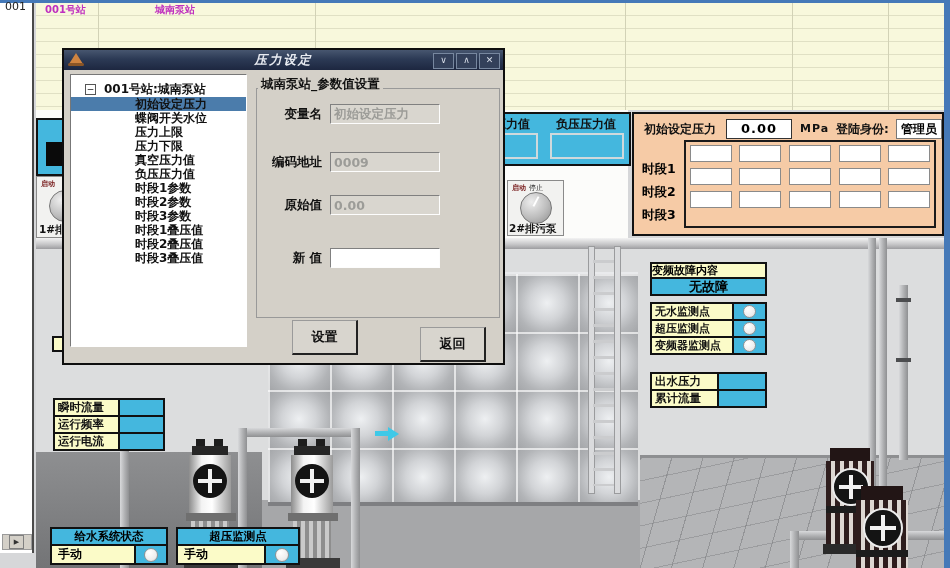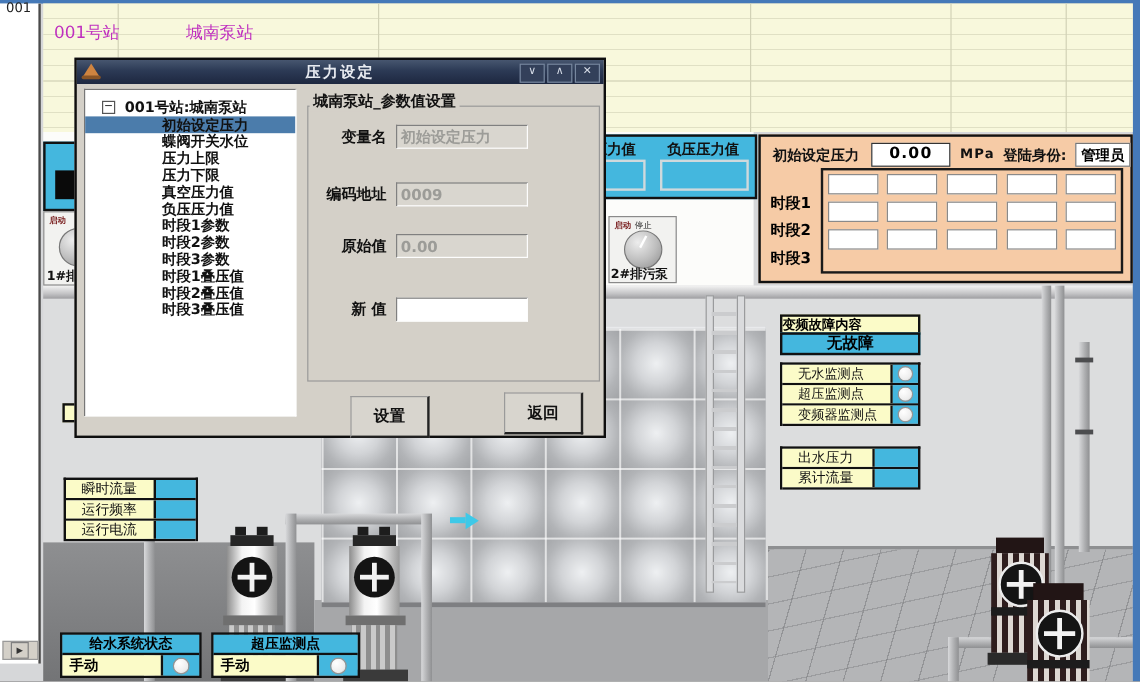--- a/index.html
+++ b/index.html
@@ -5,32 +5,32 @@
   html,body{margin:0;padding:0;background:#888;}
   #app{position:relative;width:950px;height:568px;overflow:hidden;
        font-family:"DejaVu Sans","Liberation Sans",sans-serif;
        background:#d6d7d9;-webkit-font-smoothing:antialiased;}
   .abs{position:absolute;}
   .txt{white-space:nowrap;}
   
   .grid{background:#f8f8dc;
         background-image:repeating-linear-gradient(180deg,transparent 0 12px,#e0e0c4 12px 13px);}
   .vline{width:1px;background:#d2d2b6;}
-  .mag{color:#bf2fbf;font-weight:400;font-size:14px;margin-top:16px;}
+  .mag{color:#bf2fbf;font-weight:700;font-size:10px;}
   
   .ycell{background:#fbfbc8;}
   .ccell{background:#44b7de;}
   .blkbd{border:2px solid #121212;}
   .lamp{width:11px;height:11px;border-radius:50%;
         background:radial-gradient(circle at 35% 30%,#ffffff,#ededed 65%,#cdcdcd);
         border:1px solid #949494;}
-  .rowlbl{font-weight:400;font-size:11px;color:#111;display:flex;align-items:center;padding-left:13px;}
+  .rowlbl{font-weight:700;font-size:11px;color:#111;display:flex;align-items:center;padding-left:3px;}
   
   .dialog{background:#d4d0c8;border:2px solid #0e0e0e;}
-  .tbar{background:linear-gradient(180deg,#47566f 0%,#2c3a55 45%,#1d2740 100%);}
+  .tbar{background:linear-gradient(180deg,#47566f 0%,#2c3a55 45%,#1d2740 100%);font-style:italic;}
   .tbtn{width:19px;height:14px;background:#33405a;border:1px solid #77879f;
         color:#d8dee9;font-size:9px;line-height:12px;text-align:center;}
   .tree{background:#fff;border:1px solid;border-color:#777 #fff #fff #777;}
   .titem{height:14px;line-height:14px;font-size:12px;font-weight:700;color:#111;padding-left:64px;}
   .titem.sel{background:#4b7cab;}
   .inp{position:absolute;left:266px;width:110px;height:20px;box-sizing:border-box;
        border:1px solid;border-color:#808080 #fdfdfd #fdfdfd #808080;
        font-family:inherit;font-size:12.5px;font-weight:700;padding:0 3px;}
   .inp.dis{background:#d9d6cf;color:#9c9c98;}
   .flbl{position:absolute;left:194px;width:64px;text-align:right;
@@ -363,17 +363,17 @@
 
     <span class="flbl txt" style="top:56px;">变量名</span>
     <input class="inp dis" disabled="" style="top: 54px;" value="初始设定压力">
     <span class="flbl txt" style="top:104px;">编码地址</span>
     <input class="inp dis" disabled="" style="top: 102px;" value="0009">
     <span class="flbl txt" style="top:147px;">原始值</span>
     <input class="inp dis" disabled="" style="top: 145px;" value="0.00">
     <span class="flbl txt" style="top:200px;">新 值</span>
     <input class="inp" style="top: 198px; background: rgb(255, 255, 255); color: rgb(0, 0, 0);" value="">
 
-    <button class="dbtn txt" style="left:228px;top:280px;">设置</button>
+    <button class="dbtn txt" style="left:228px;top:270px;">设置</button>
     <button class="dbtn txt" style="left:356px;top:277px;">返回</button>
   </div>
 
 </div>
 
 </body></html>

